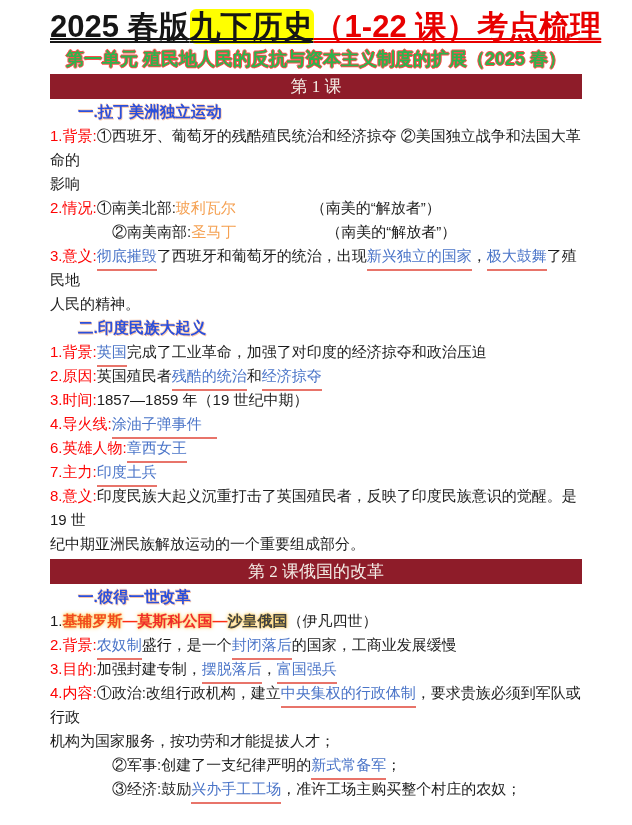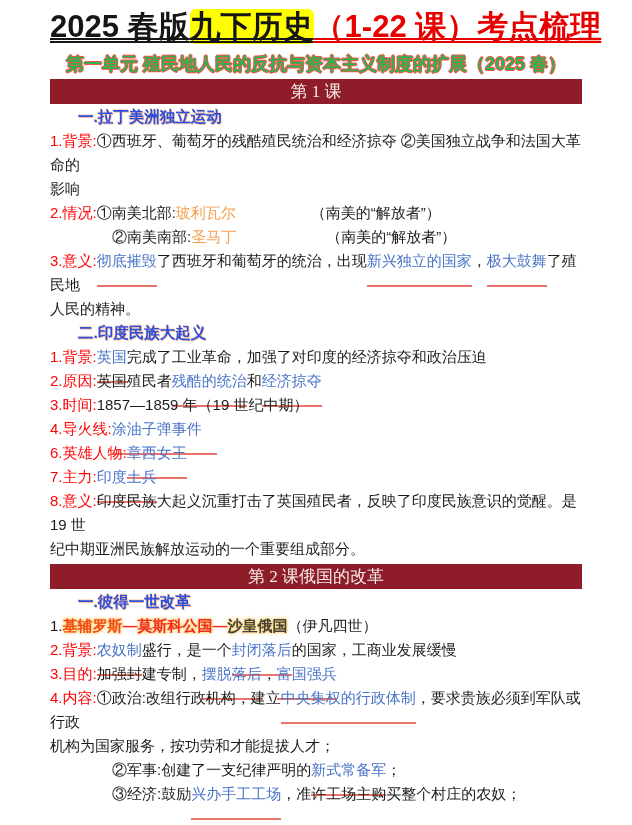--- a/index.html
+++ b/index.html
@@ -24,21 +24,20 @@
   .title span{
     text-decoration-line:underline;
     text-decoration-style:double;
     text-decoration-thickness:2px;
   }
   .t-black{color:#161616;text-decoration-color:#161616;text-align:right;}
   .t-hl{color:#161616;background:#ffff00;text-decoration-color:#161616;border-radius:6px;}
   .t-red{color:#e80000;text-decoration-color:#e80000;}
   
   .subtitle{
-    margin-top:5px;
     text-align:center;
     font-size:18px;
     font-weight:bold;
     line-height:23px;
     color:#2db44d;
     text-shadow:1px 0 0 #ff4d4d,-1px 0 0 #ff4d4d,0 1px 0 #ff4d4d,0 -1px 0 #ff4d4d;
     white-space:nowrap;
   }
   
   .bar{
@@ -60,21 +59,21 @@
     color:#1c1c1c;
     white-space:pre-wrap;
   }
   .row.ind{padding-left:62px;}
   .seg-k{color:#1c1c1c;}
   .seg-r{color:#fe0404;}
   .seg-b{
     color:#4a74c8;
     font-family:"Liberation Serif",serif;
     border-bottom:2px solid #e8746a;
-    padding-bottom:16px;
+    padding-bottom:5px;
   }
   .seg-o{color:#f5a051;}
   .seg-h{
     color:#2a4fdc;
     font-weight:bold;
     font-size:15.5px;
     text-shadow:0.6px 0.6px 0 rgba(246,128,58,0.45), -0.6px -0.6px 0 rgba(246,128,58,0.3);
     margin-left:28px;
   }
   .seg-go{color:#f1491f;font-weight:bold;text-shadow:0 0 2px #ffd24d,0 0 4px #ffc14d;}

